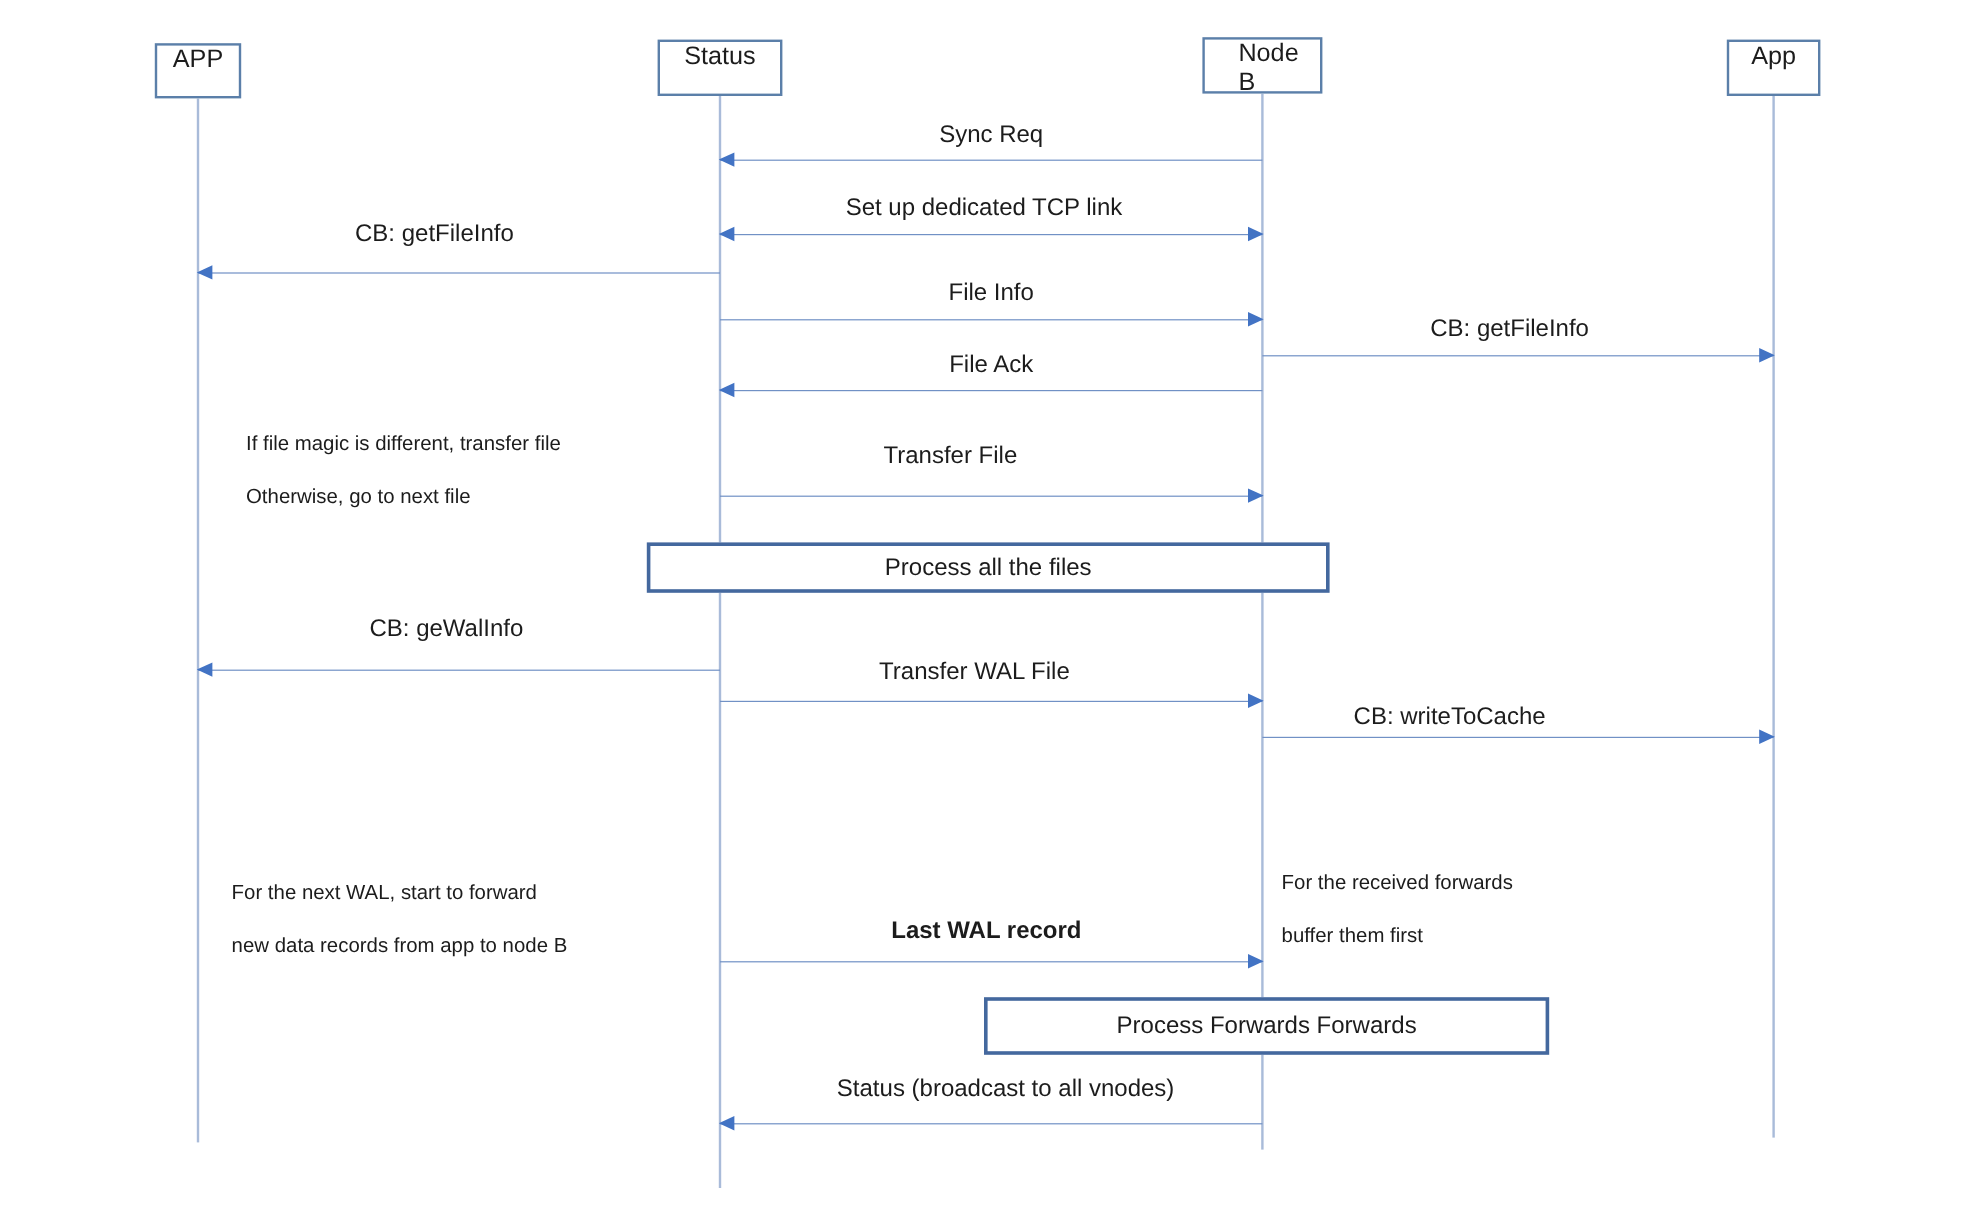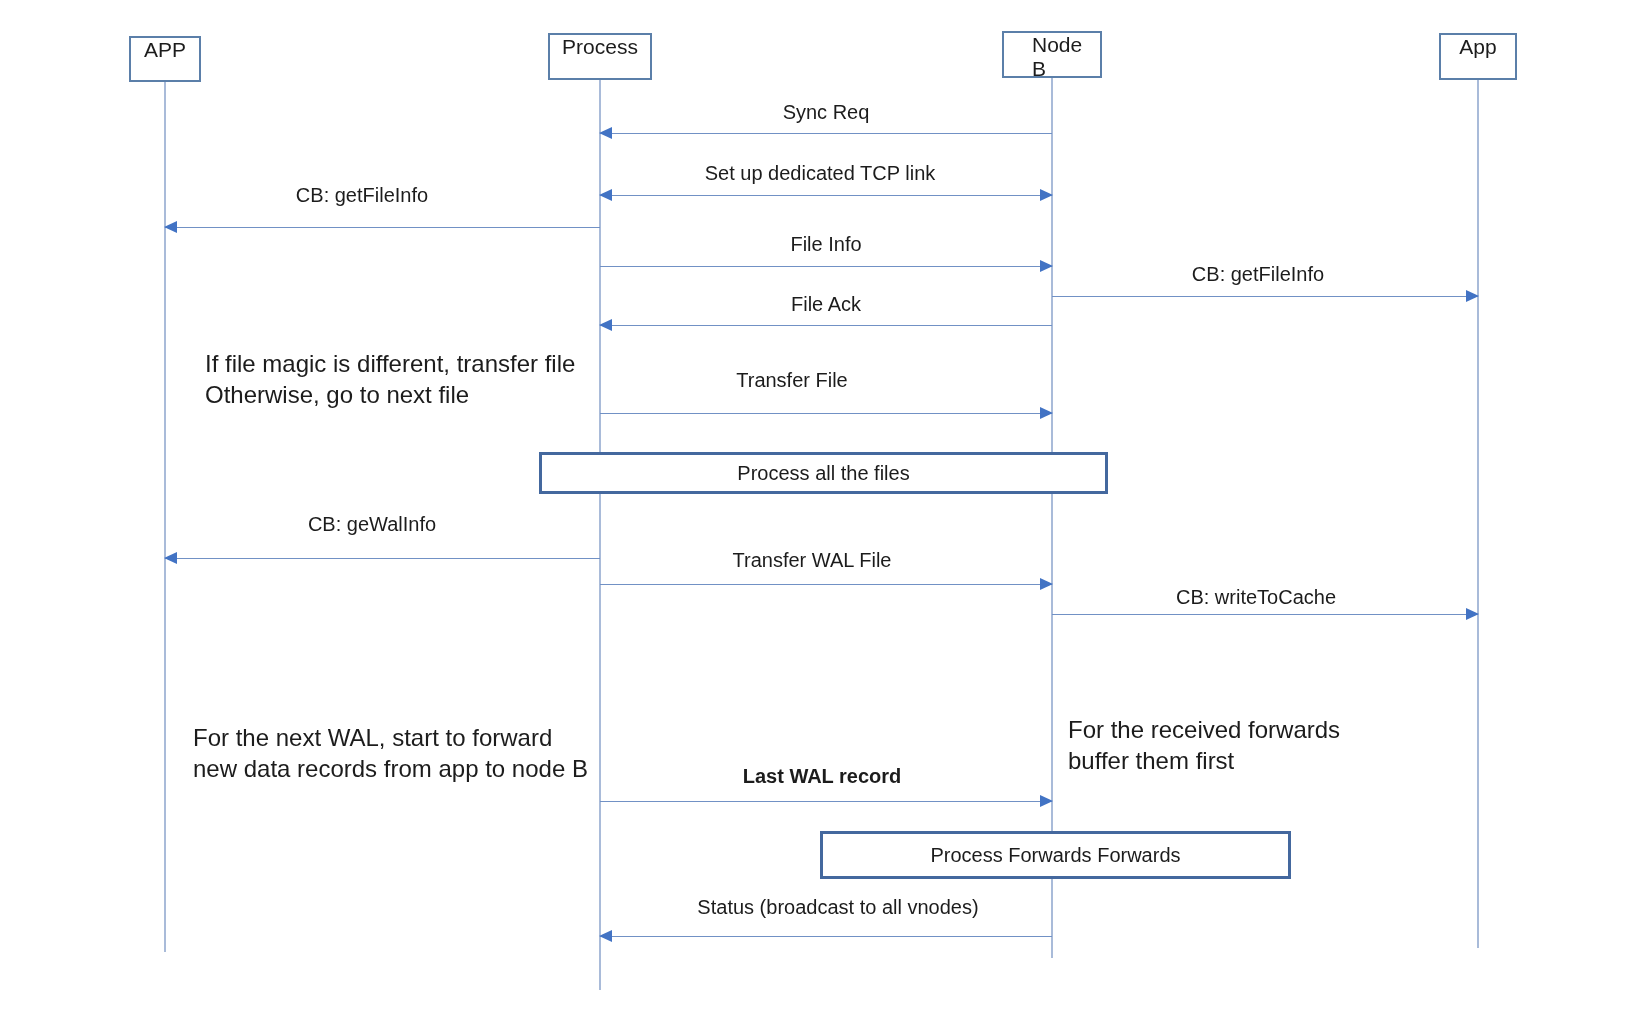--- a/index.html
+++ b/index.html
@@ -54,40 +54,40 @@
     border:3px solid var(--process-border,#44689e);
     background:#fff;
     display:flex;align-items:center;justify-content:center;
     font-size:20px;
     z-index:2;
     box-sizing:border-box;
   }
   
   .note{
     position:absolute;
-    font-size:24px;line-height:31px;
+    font-size:17px;line-height:44px;
     white-space:pre-line;
     z-index:2;
   }
 </style>
 </head>
 <body>
 
 <div class="stage">
 
   <div class="lifeline" style="left:164px;top:82px;height:870px;"></div>
   <div class="lifeline" style="left:599px;top:80px;height:910px;"></div>
   <div class="lifeline" style="left:1051px;top:78px;height:880px;"></div>
   <div class="lifeline" style="left:1477px;top:80px;height:868px;"></div>
 
   <div class="actor" style="left:129px;top:36px;width:72px;height:46px;">
     <span>APP</span>
   </div>
   <div class="actor" style="left:548px;top:33px;width:104px;height:47px;">
-    <span>Process</span>
+    <span>Status</span>
   </div>
   <div class="actor" style="left:1002px;top:31px;width:100px;height:47px;padding-left:28px;">
     <span>Node B</span>
   </div>
   <div class="actor" style="left:1439px;top:33px;width:78px;height:47px;">
     <span>App</span>
   </div>
 
   <div class="msg-label" style="left:826px;top:101px;">Sync Req</div>
   <div class="msg arr-l" style="left:600px;top:133px;width:452px;"></div>
@@ -109,21 +109,21 @@
 
   <div class="msg-label" style="left:792px;top:369px;">Transfer File</div>
   <div class="msg arr-r" style="left:600px;top:413px;width:452px;"></div>
 
   <div class="msg-label" style="left:372px;top:513px;">CB: geWalInfo</div>
   <div class="msg arr-l" style="left:165px;top:558px;width:435px;"></div>
 
   <div class="msg-label" style="left:812px;top:549px;">Transfer WAL File</div>
   <div class="msg arr-r" style="left:600px;top:584px;width:452px;"></div>
 
-  <div class="msg-label" style="left:1256px;top:586px;">CB: writeToCache</div>
+  <div class="msg-label" style="left:1208px;top:586px;">CB: writeToCache</div>
   <div class="msg arr-r" style="left:1052px;top:614px;width:426px;"></div>
 
   <div class="msg-label" style="left:822px;top:765px;font-weight:bold;">Last WAL record</div>
   <div class="msg arr-r" style="left:600px;top:801px;width:452px;"></div>
 
   <div class="msg-label" style="left:838px;top:896px;">Status (broadcast to all vnodes)</div>
   <div class="msg arr-l" style="left:600px;top:936px;width:452px;"></div>
 
   <div class="proc" style="left:539px;top:452px;width:569px;height:42px;">
     <span>Process all the files</span>

